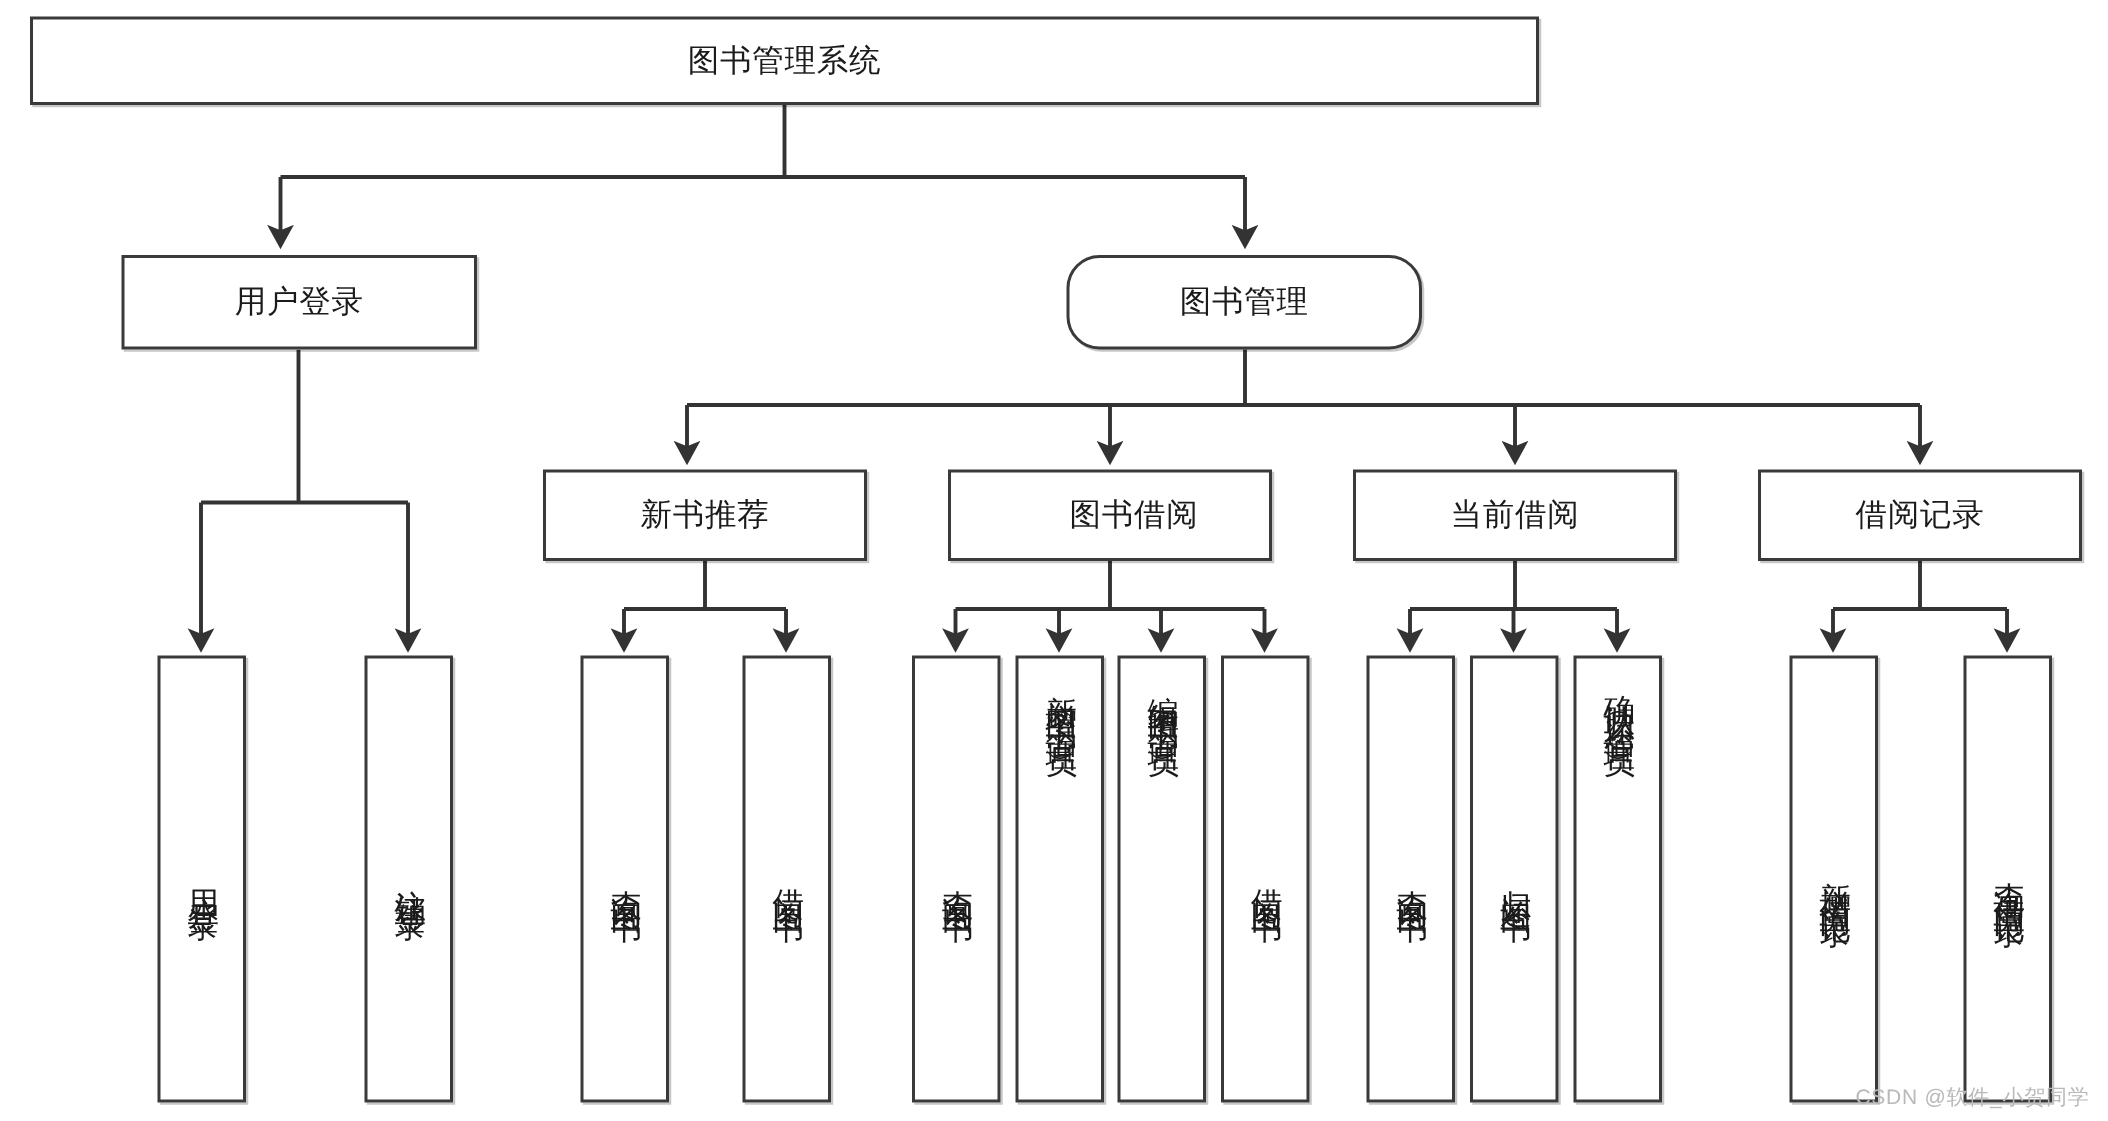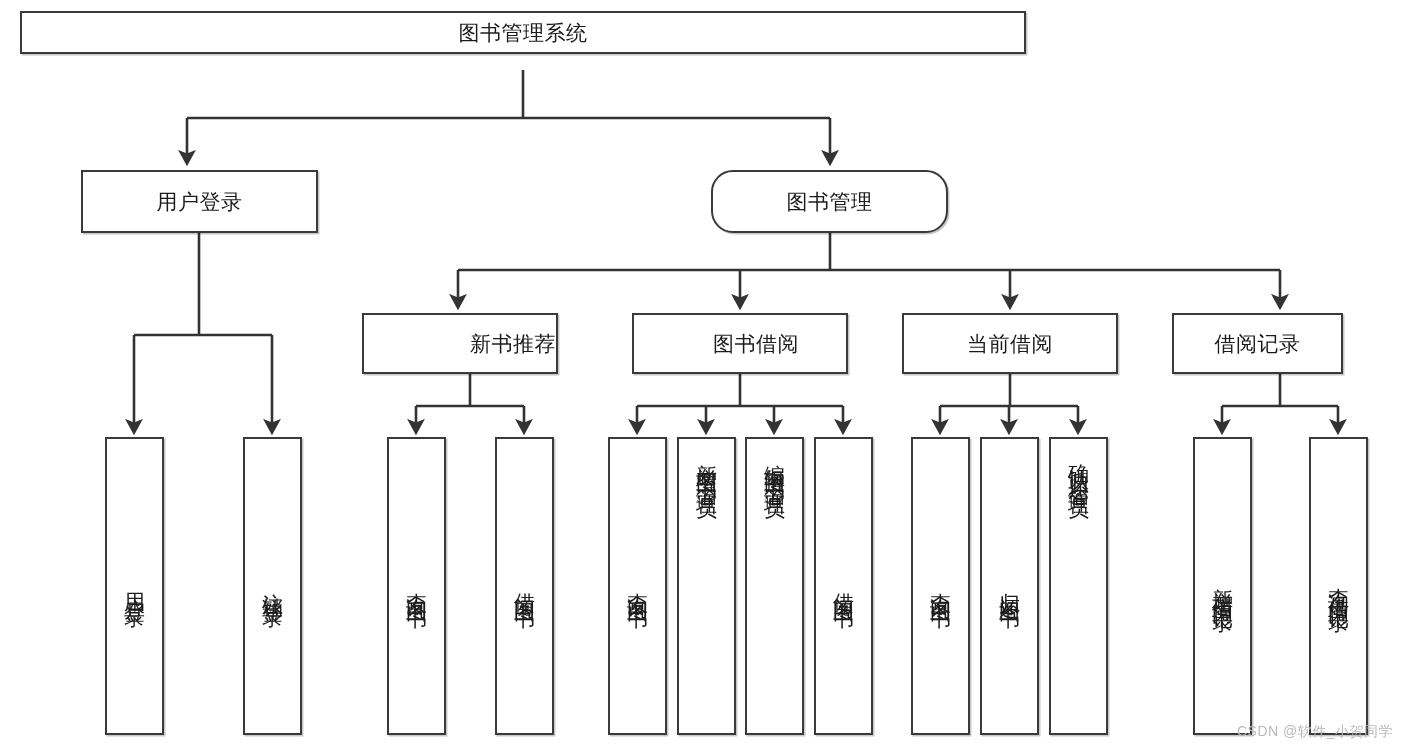--- a/index.html
+++ b/index.html
@@ -121,45 +121,45 @@
       <path d="M 1009 406 L 1009 427" marker-end="url(#arrow)"></path>
       <path d="M 1078 406 L 1078 427" marker-end="url(#arrow)"></path>
 
       <path d="M 1280 374 L 1280 406"></path>
       <path d="M 1222 406 L 1338 406"></path>
       <path d="M 1222 406 L 1222 427" marker-end="url(#arrow)"></path>
       <path d="M 1338 406 L 1338 427" marker-end="url(#arrow)"></path>
     </g>
   </svg>
 
-  <div class="node-box" style="left:20px; top:11px; width:1006px; height:43px;">
+  <div class="node-box" style="left:20px; top:11px; width:1006px; height:59px;">
     <span class="node-label-h">图书管理系统</span>
   </div>
 
   <div class="node-box" style="left:81px; top:170px; width:237px; height:63px;">
     <span class="node-label-h">用户登录</span>
   </div>
 
   <div class="node-box" style="left:711px; top:170px; width:237px; height:63px;border-radius:22px;">
     <span class="node-label-h">图书管理</span>
   </div>
 
-  <div class="node-box" style="left:362px; top:313px; width:196px; height:61px;justify-content:flex-end;">
+  <div class="node-box" style="left:362px; top:313px; width:216px; height:61px;">
     <span class="node-label-h">新书推荐</span>
   </div>
 
   <div class="node-box" style="left:632px; top:313px; width:216px; height:61px;padding-left:32px;">
     <span class="node-label-h">图书借阅</span>
   </div>
 
   <div class="node-box" style="left:902px; top:313px; width:216px; height:61px;">
     <span class="node-label-h">当前借阅</span>
   </div>
 
-  <div class="node-box" style="left:1172px; top:313px; width:171px; height:61px;">
+  <div class="node-box" style="left:1172px; top:313px; width:216px; height:61px;">
     <span class="node-label-h">借阅记录</span>
   </div>
 
   <div class="node-box leaf centered" style="left:105px; top:437px; width:59px; height:298px;">
     <span class="node-label-v">用户登录</span>
   </div>
 
   <div class="node-box leaf centered" style="left:243px; top:437px; width:59px; height:298px;">
     <span class="node-label-v">注销登录</span>
   </div>

